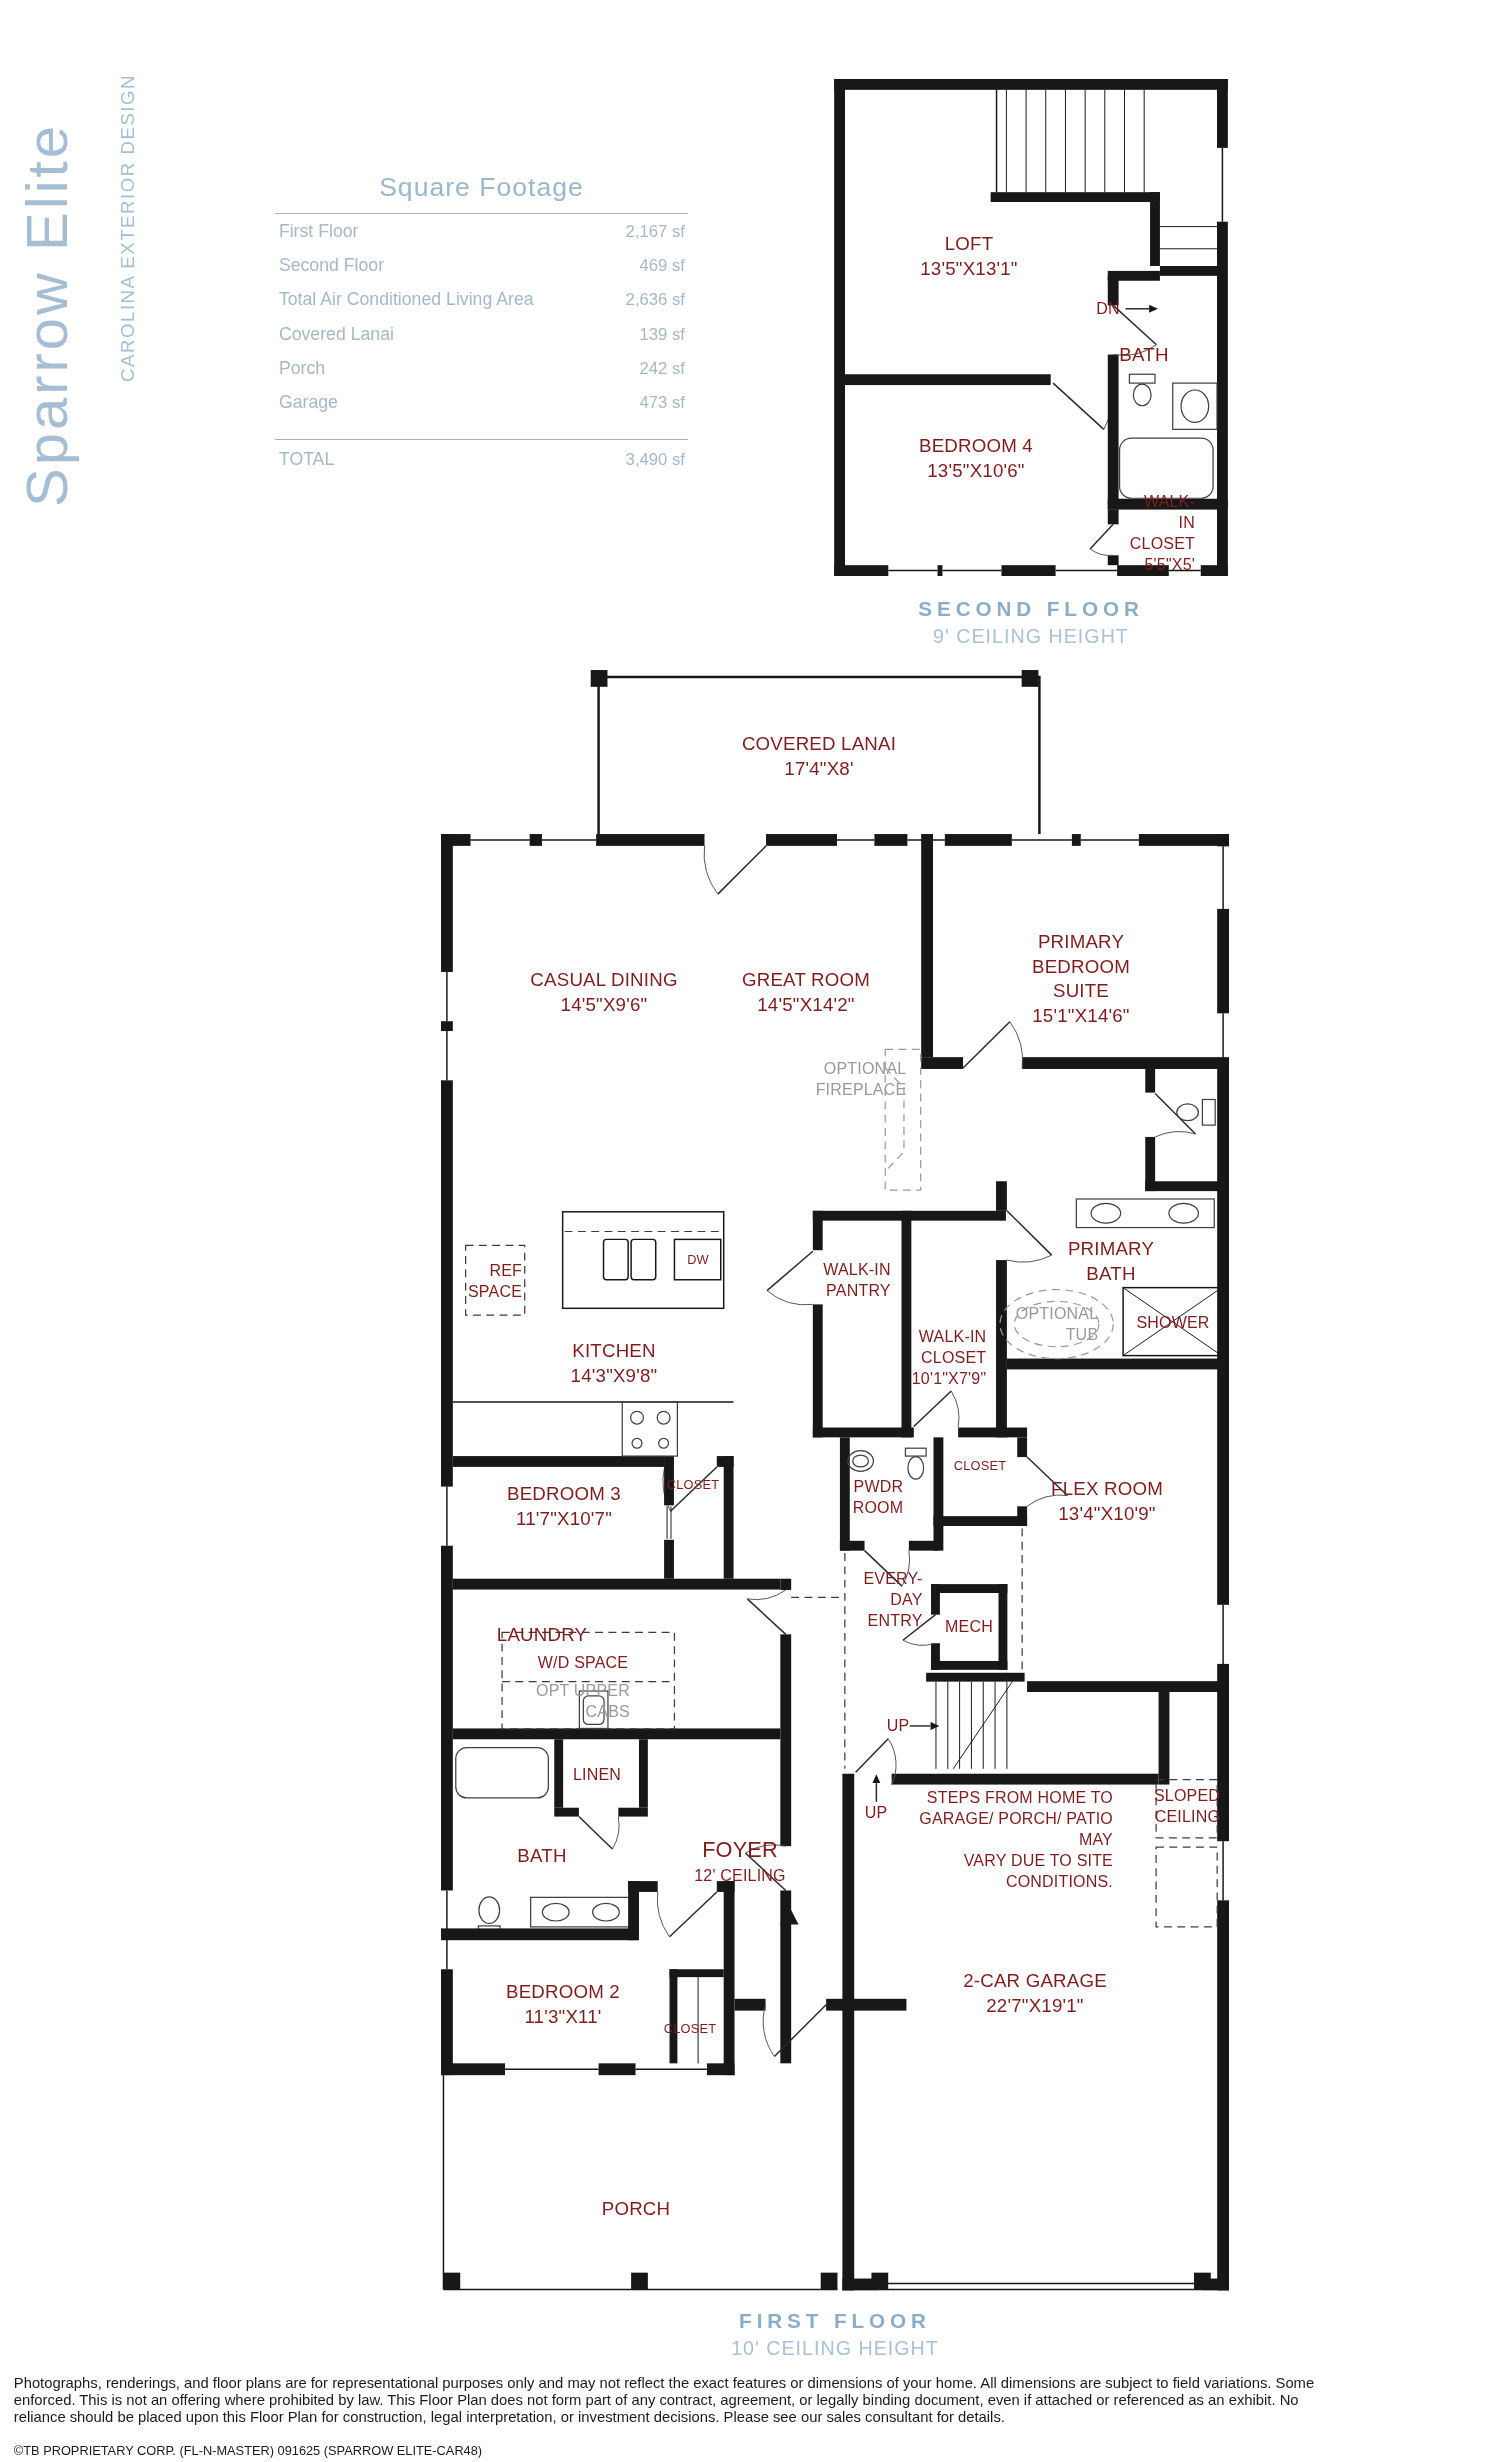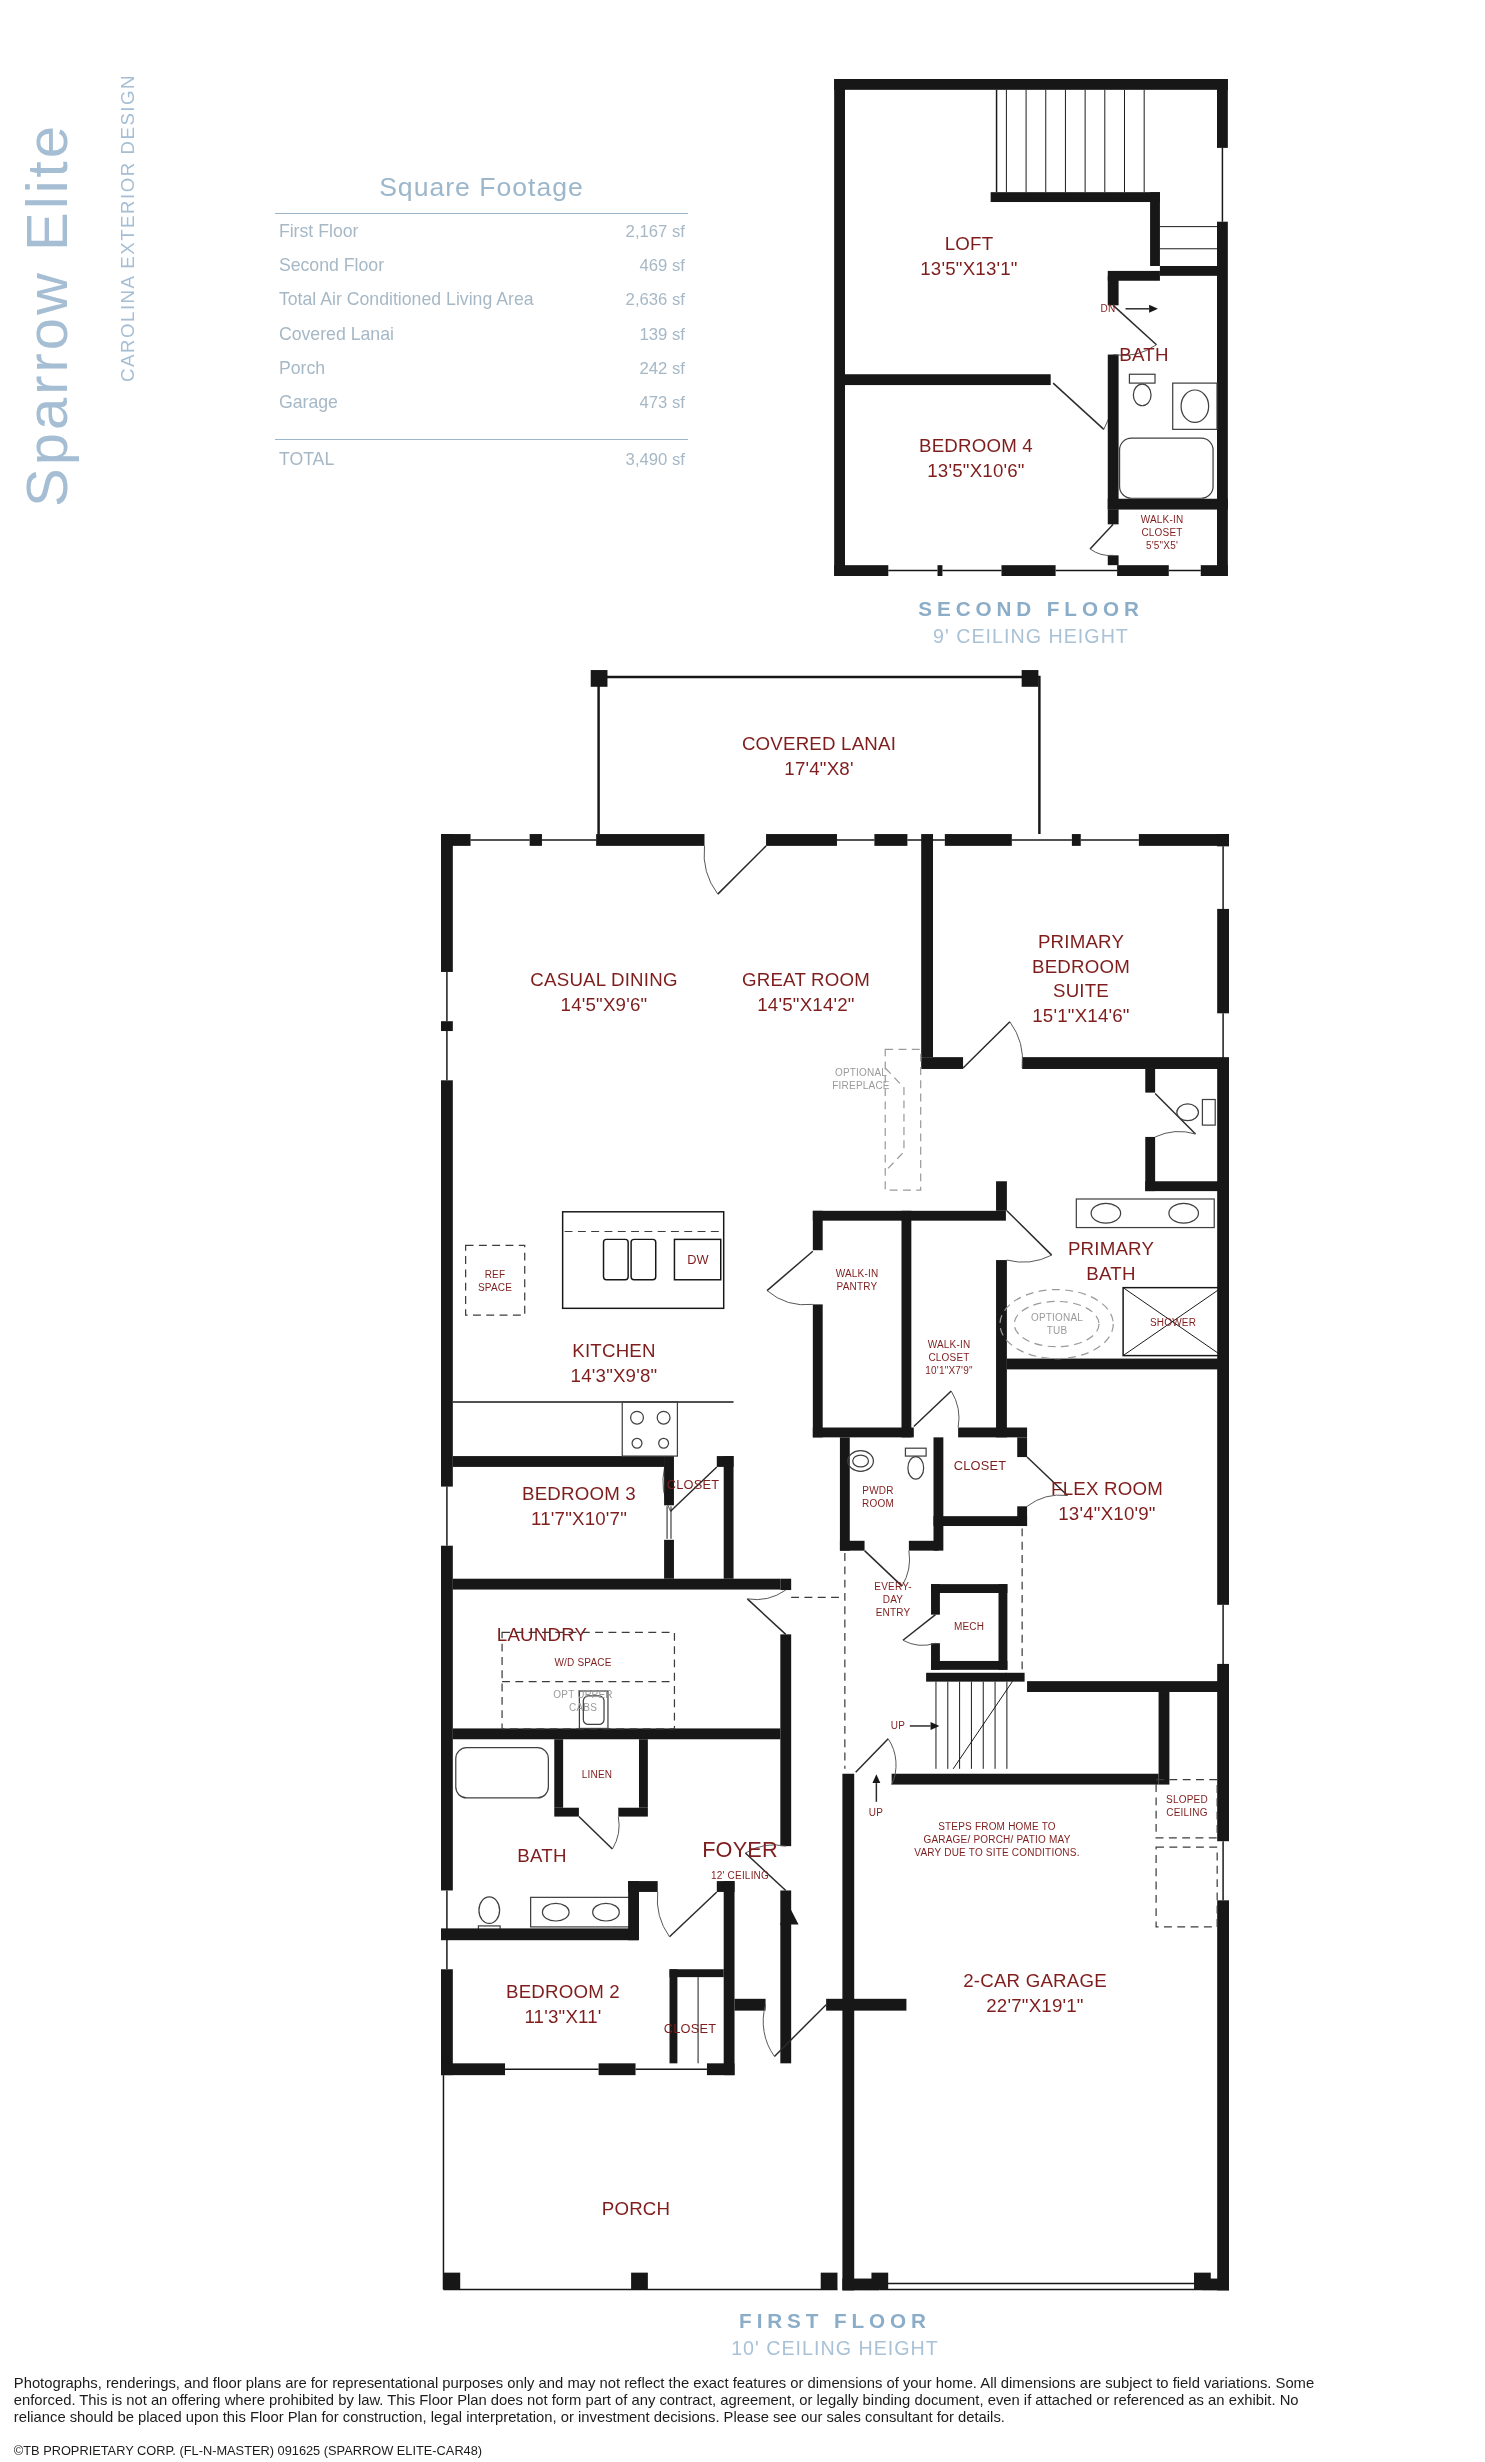--- a/index.html
+++ b/index.html
@@ -23,21 +23,21 @@
 
   
   .plan{position:absolute;}
   #plan2{left:834px;top:79px;width:394px;height:497px;}
   #plan1{left:441px;top:669px;width:788px;height:1650px;}
   .plan svg{position:absolute;left:0;top:0;}
 
   
   .lbl{position:absolute;transform:translate(-50%,-50%);text-align:center;white-space:pre-line;
        font-size:18.7px;line-height:1.32;color:#7f1d1d;letter-spacing:0.2px;}
-  .lbl.sm{font-size:10px;}
+  .lbl.sm{font-size:16px;text-align:right;}
   .lbl.xs{font-size:12.8px;}
   .lbl.lg{font-size:21.7px;}
   .lbl.gray{color:#9a9a9a;}
 
   
   .floorcap{position:absolute;text-align:center;}
   .floorcap .h{font-size:20.7px;font-weight:bold;letter-spacing:4.9px;color:#8cadc7;}
   .floorcap .s{font-size:19.7px;letter-spacing:1px;color:#aac2d6;margin-top:3.9px;}
   #cap2{left:834px;top:597px;width:394px;}
   #cap1{left:441px;top:2309px;width:788px;}
@@ -515,21 +515,21 @@
     <div class="lbl sm" style="left:416px;top:611px;">WALK-IN
 PANTRY</div>
     <div class="lbl" style="left:670px;top:593px;">PRIMARY
 BATH</div>
     <div class="lbl sm gray" style="left:616px;top:655px;">OPTIONAL
 TUB</div>
     <div class="lbl sm" style="left:732px;top:654px;">SHOWER</div>
     <div class="lbl sm" style="left:508px;top:689px;">WALK-IN
 CLOSET
 10'1"X7'9"</div>
-    <div class="lbl" style="left:123px;top:838px;margin-left:15px;">BEDROOM 3
+    <div class="lbl" style="left:123px;top:838px;">BEDROOM 3
 11'7"X10'7"</div>
     <div class="lbl xs" style="left:252px;top:816px;">CLOSET</div>
     <div class="lbl sm" style="left:437px;top:828px;">PWDR
 ROOM</div>
     <div class="lbl xs" style="left:539px;top:797px;">CLOSET</div>
     <div class="lbl" style="left:666px;top:833px;">FLEX ROOM
 13'4"X10'9"</div>
     <div class="lbl sm" style="left:452px;top:931px;">EVERY-
 DAY
 ENTRY</div>

